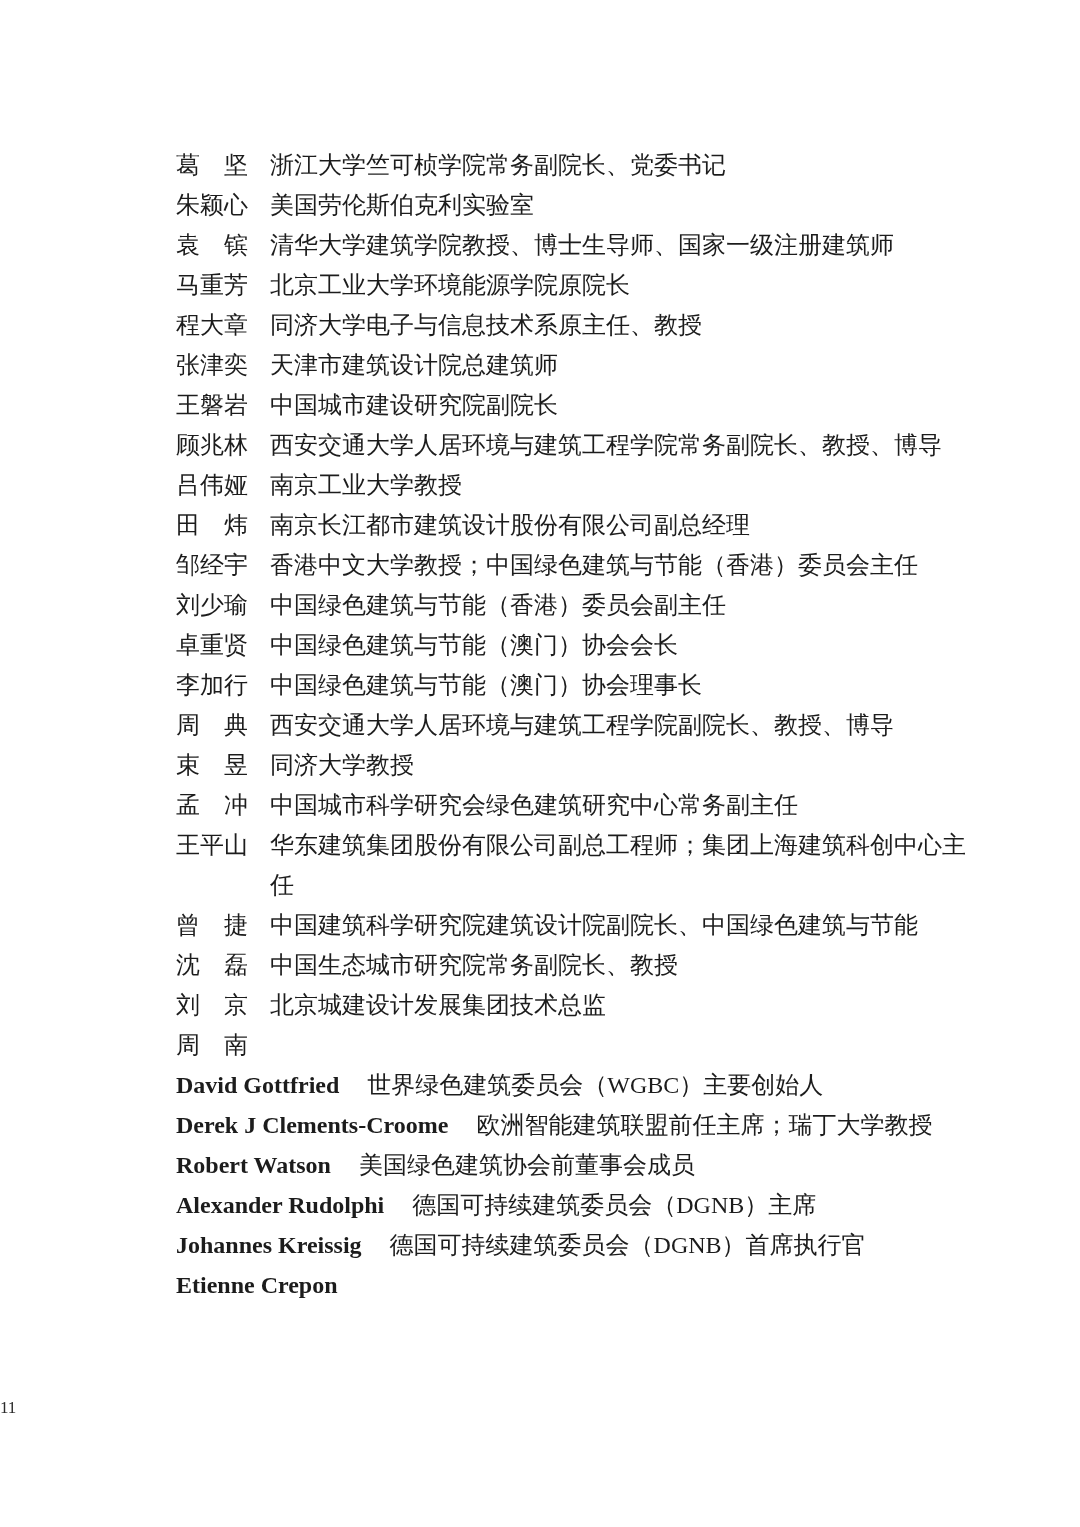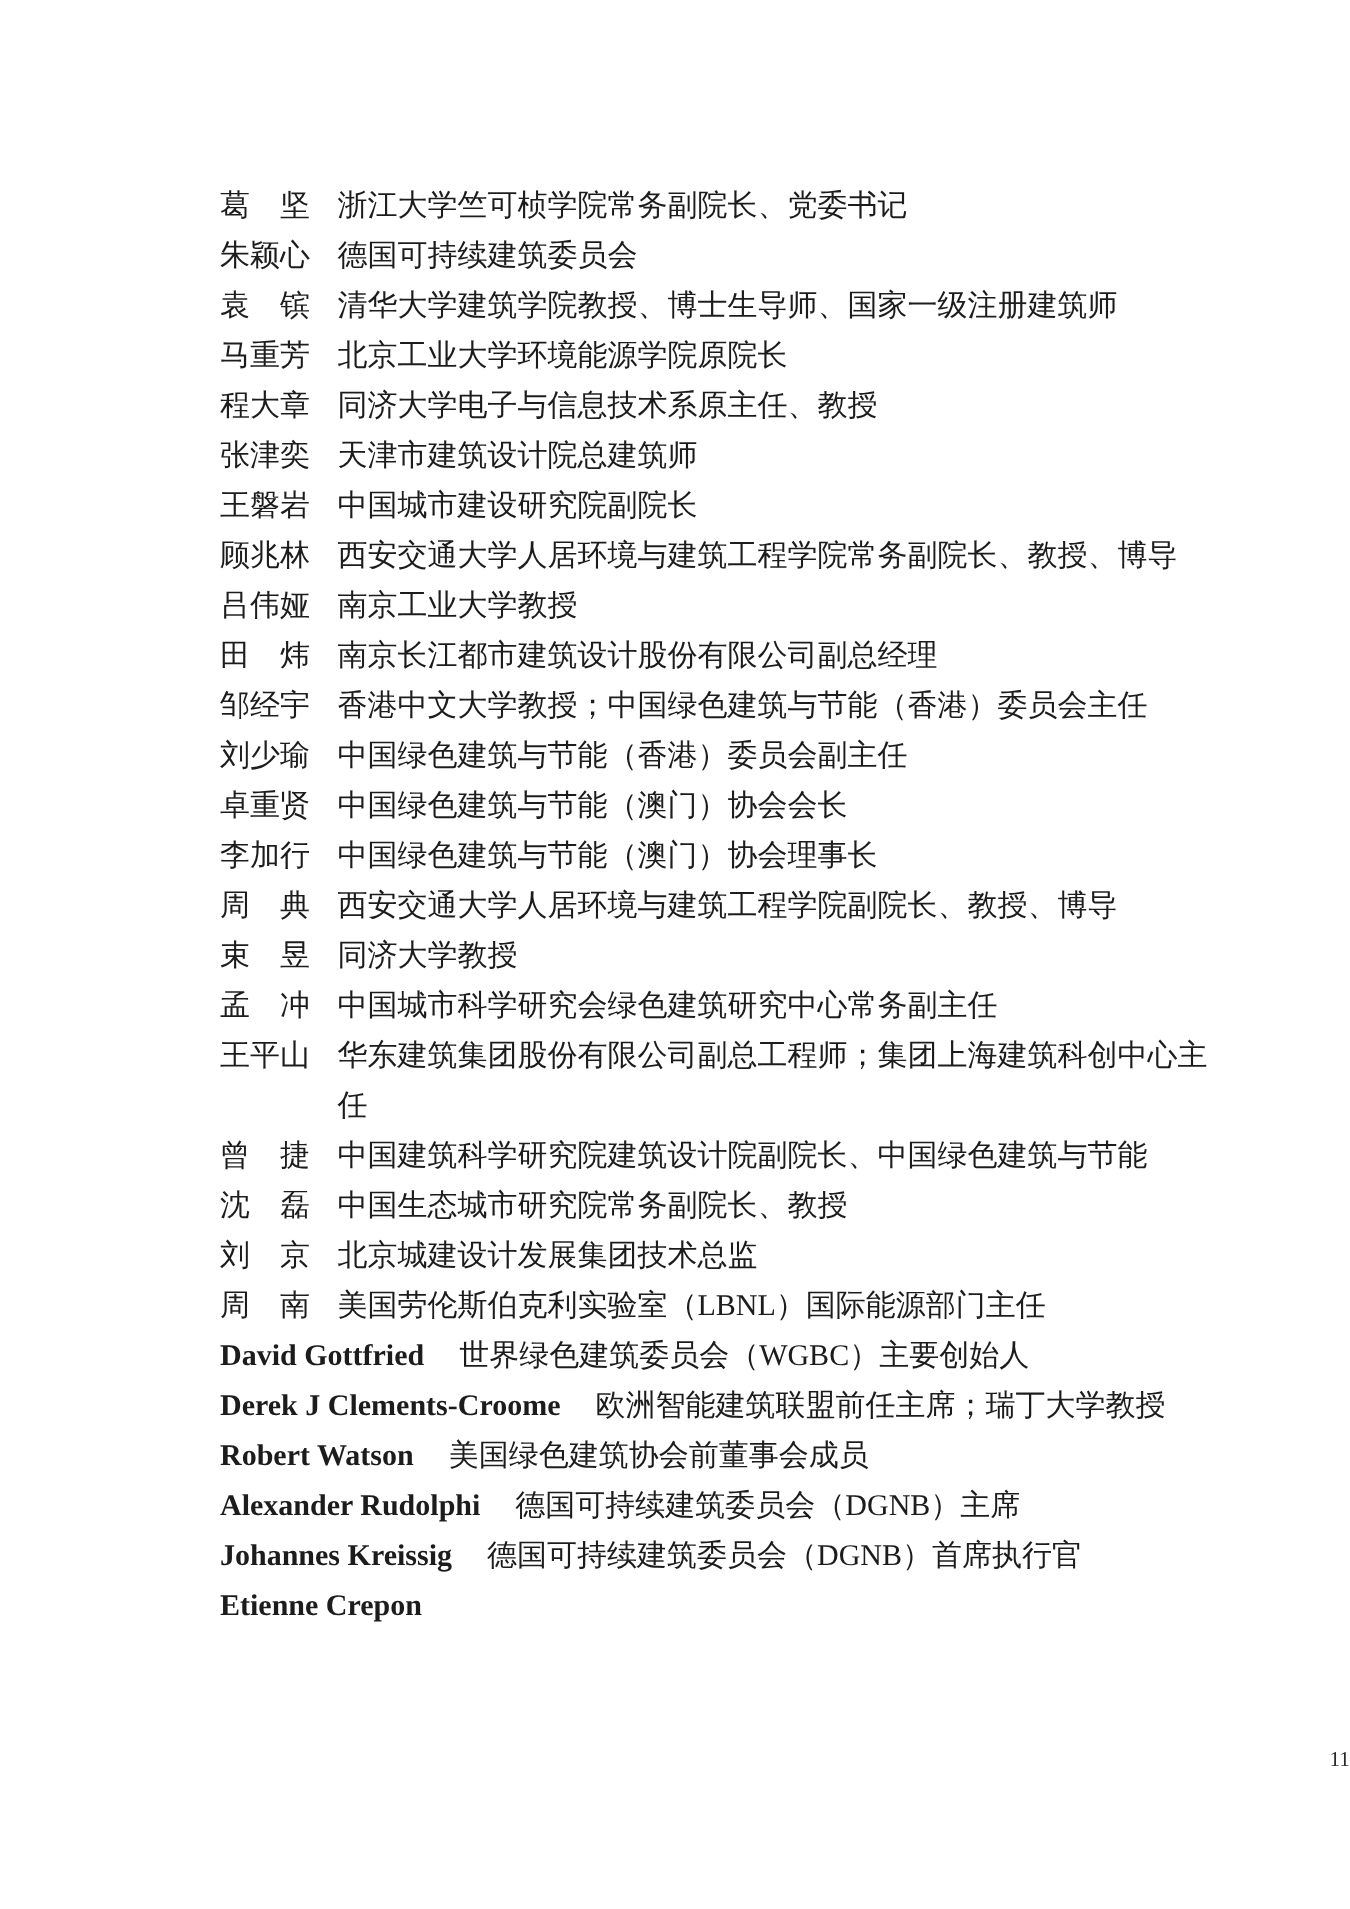--- a/index.html
+++ b/index.html
@@ -42,38 +42,38 @@
     font-weight: bold;
   }
   .desc {
     max-width: 700px;
   }
   .page-number {
     position: absolute;
     top: 1396px;
     left: 0;
     width: 100%;
-    text-align: right;
+    text-align: left;
     font-size: 17px;
     line-height: 24px;
     color: #2a2a2a;
   }
 </style>
 </head>
 <body>
 
 <div class="page">
   <div class="roster" id="roster">
       <div class="row">
         <span class="name cn">葛　坚</span>
         <span class="desc">浙江大学竺可桢学院常务副院长、党委书记</span>
       </div>
       <div class="row">
         <span class="name cn">朱颖心</span>
-        <span class="desc">德国可持续建筑委员会</span>
+        <span class="desc">美国劳伦斯伯克利实验室</span>
       </div>
       <div class="row">
         <span class="name cn">袁　镔</span>
         <span class="desc">清华大学建筑学院教授、博士生导师、国家一级注册建筑师</span>
       </div>
       <div class="row">
         <span class="name cn">马重芳</span>
         <span class="desc">北京工业大学环境能源学院原院长</span>
       </div>
       <div class="row">
@@ -139,21 +139,20 @@
       <div class="row">
         <span class="name cn">沈　磊</span>
         <span class="desc">中国生态城市研究院常务副院长、教授</span>
       </div>
       <div class="row">
         <span class="name cn">刘　京</span>
         <span class="desc">北京城建设计发展集团技术总监</span>
       </div>
       <div class="row">
         <span class="name cn">周　南</span>
-        <span class="desc">美国劳伦斯伯克利实验室（LBNL）国际能源部门主任</span>
       </div>
       <div class="row">
         <span class="name en">David Gottfried</span>
         <span class="desc">世界绿色建筑委员会（WGBC）主要创始人</span>
       </div>
       <div class="row">
         <span class="name en">Derek J Clements-Croome</span>
         <span class="desc">欧洲智能建筑联盟前任主席；瑞丁大学教授</span>
       </div>
       <div class="row">

